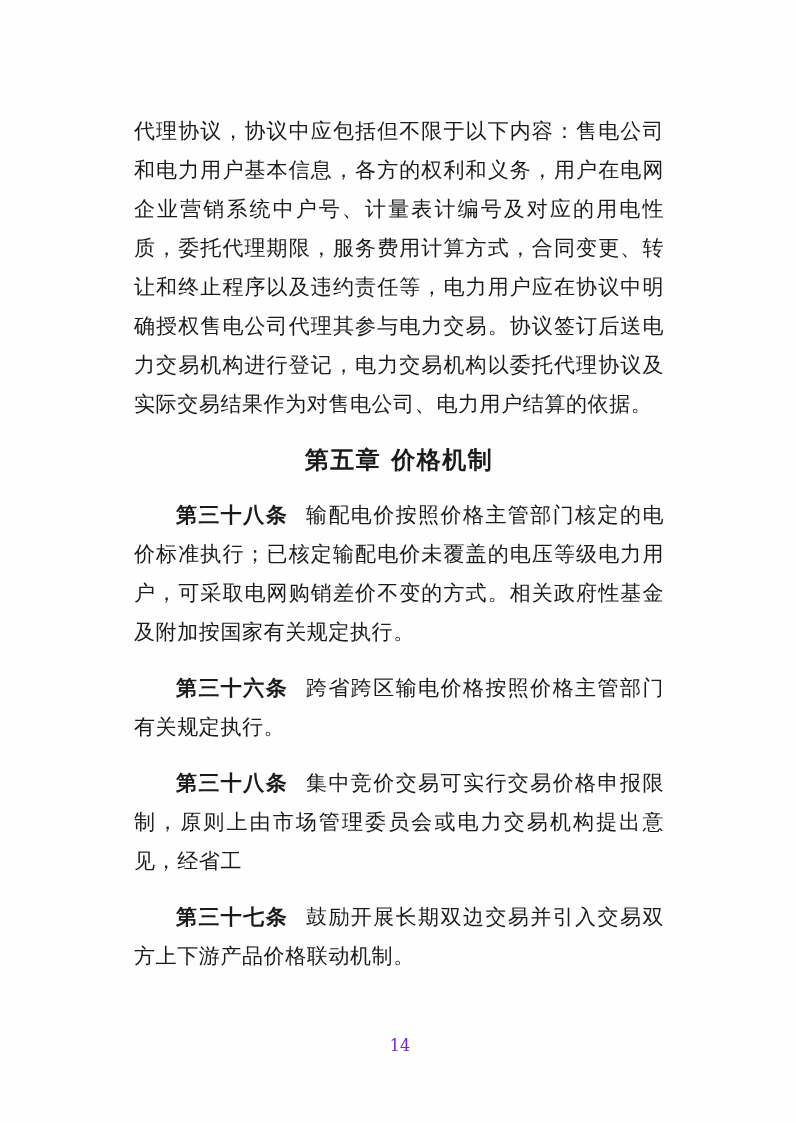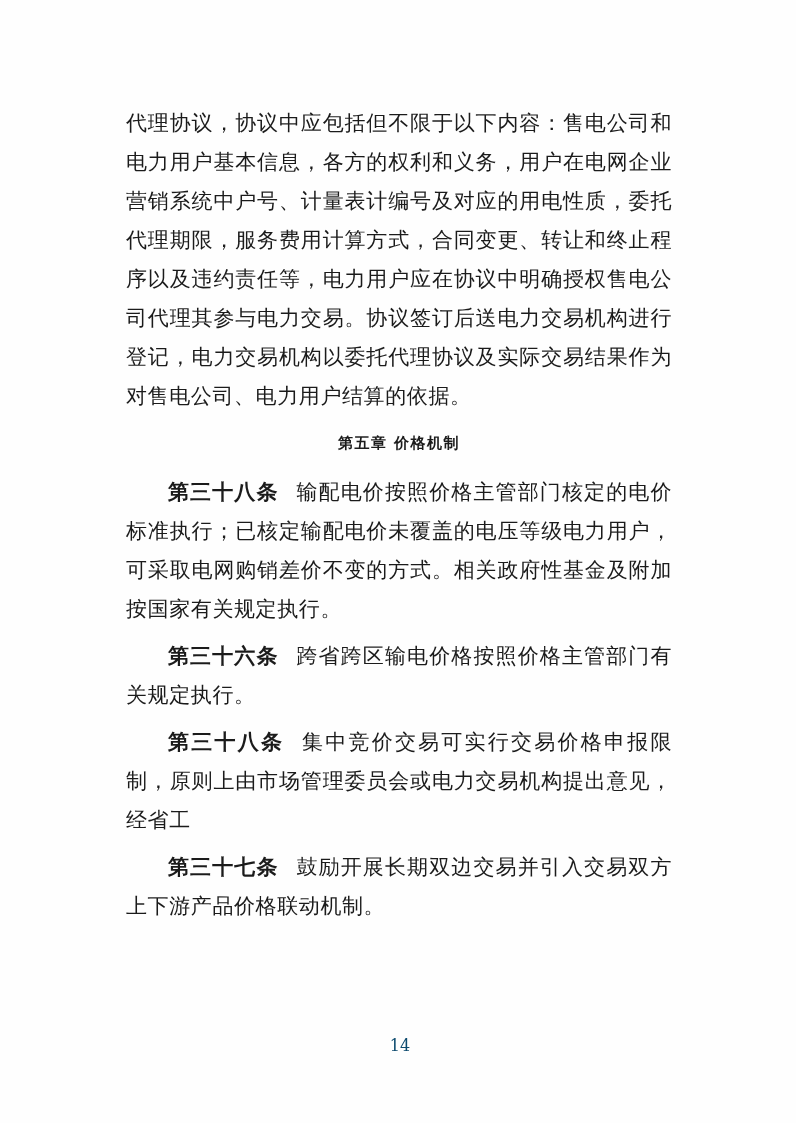--- a/index.html
+++ b/index.html
@@ -22,50 +22,49 @@
     left: 118px;
     top: 96px;
     width: 562px;
     font-size: 21px;
     line-height: 39px;
     letter-spacing: 0.6px;
     text-align: justify;
     text-justify: inter-ideograph;
   }
   .para {
-    margin: 8px;
+    margin: 16px;
     text-indent: 2em;
     text-align: justify;
     text-justify: inter-ideograph;
-    font-family: Liberation Serif, serif;
   }
   .para.no-indent {
     text-indent: 0;
   }
   .chapter-heading {
-    font-size: 15px;
+    font-size: 24px;
     font-weight: bold;
     text-align: center;
     text-indent: 0;
     margin: 0 0 10px 0;
     line-height: 39px;
     letter-spacing: 1.5px;
   }
   .art-num {
     font-weight: bold;
     margin-right: 0.85em;
   }
   .page-number {
     position: absolute;
     left: 4px;
     right: 0;
     top: 1036px;
     text-align: center;
     font-size: 16px;
-    color: #0c4a6e;
+    color: #6d28d9;
   }
 </style>
 </head>
 <body>
 
 <div class="page">
   <div class="content">
 
     <p class="para no-indent">代理协议，协议中应包括但不限于以下内容：售电公司和电力用户基本信息，各方的权利和义务，用户在电网企业营销系统中户号、计量表计编号及对应的用电性质，委托代理期限，服务费用计算方式，合同变更、转让和终止程序以及违约责任等，电力用户应在协议中明确授权售电公司代理其参与电力交易。协议签订后送电力交易机构进行登记，电力交易机构以委托代理协议及实际交易结果作为对售电公司、电力用户结算的依据。</p>
 

